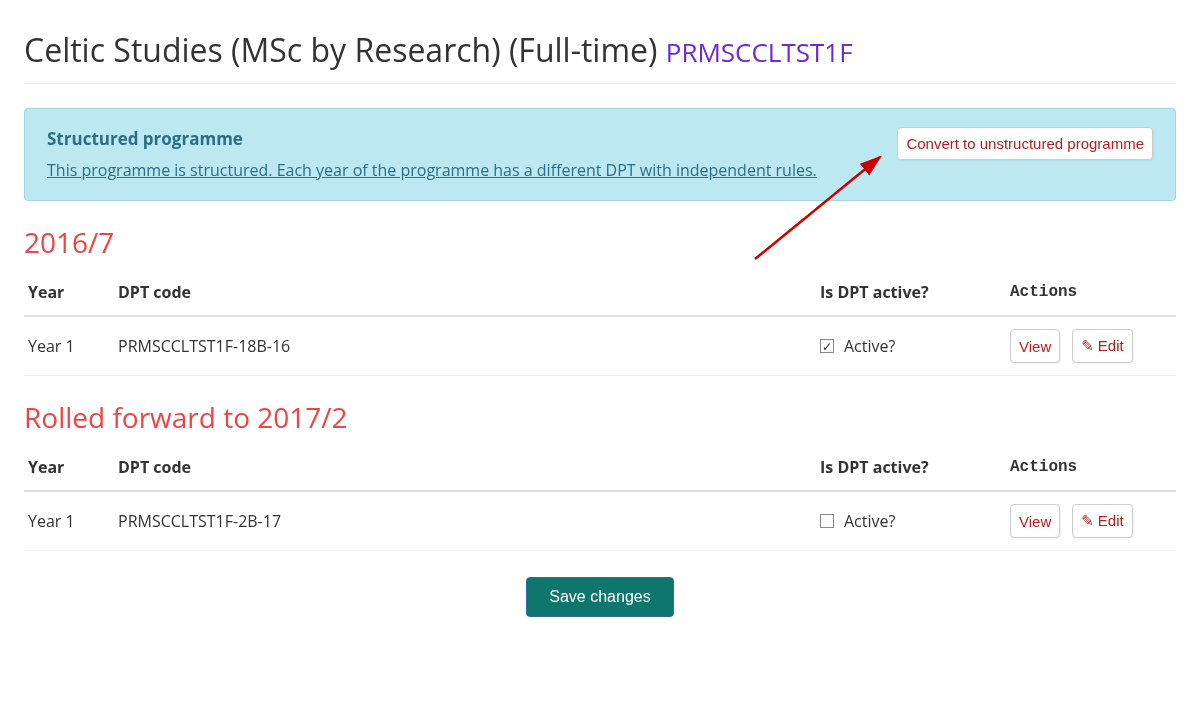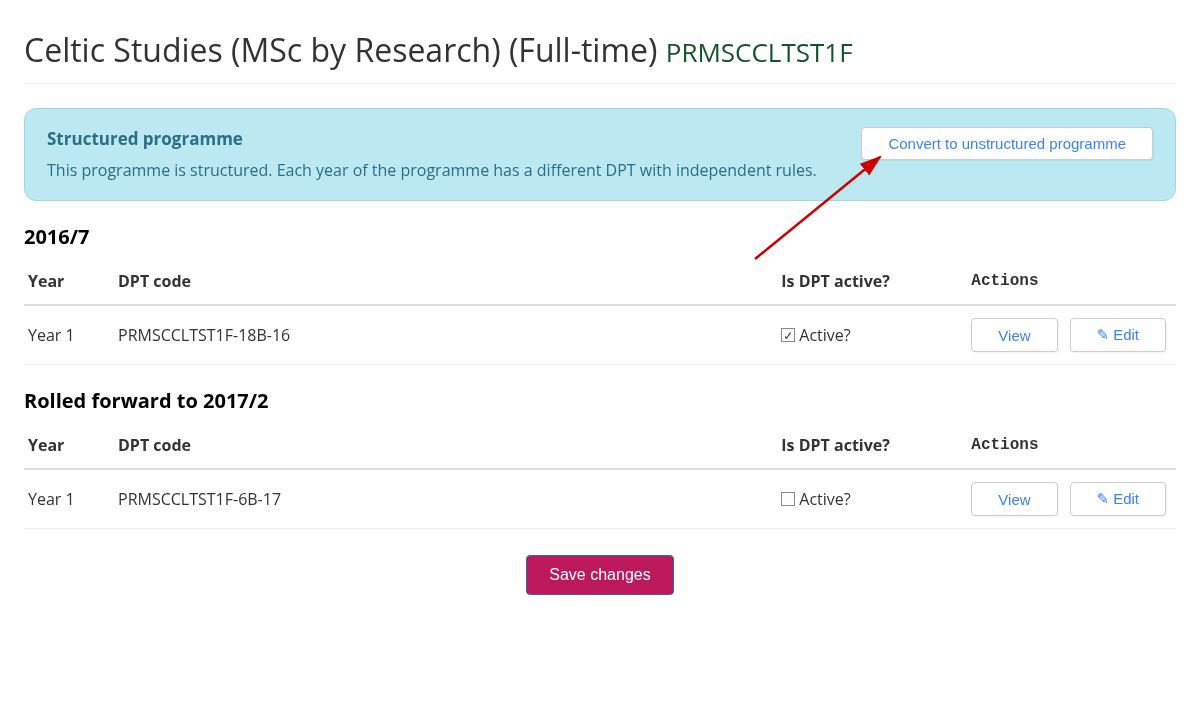--- a/index.html
+++ b/index.html
@@ -13,65 +13,66 @@
     h1.page-title {
       font-size: 32px;
       font-weight: 400;
       color: #333;
       margin: 8px 0 14px 0;
       padding-bottom: 12px;
       border-bottom: 1px solid #eee;
     }
     h1.page-title .code {
       font-size: 26px;
-      color: #14532d;
+      color: #6d28d9;
     }
 
     .info-panel {
       background: #bce8f1;
       border: 1px solid #9fd7e3;
-      border-radius: 12px;
+      border-radius: 4px;
       padding: 18px 22px;
       margin: 24px 0 18px 0;
       position: relative;
       display: flex;
       justify-content: space-between;
       align-items: flex-start;
       gap: 16px;
     }
     .info-text { flex: 1; }
     .info-title {
       color: #2d6e85;
       font-weight: 700;
       font-size: 17px;
       margin-bottom: 8px;
     }
     .info-body {
       color: #2d6e85;
       font-size: 16px;
       line-height: 1.5;
+      text-decoration: underline;
     }
     .btn {
       display: inline-block;
       background: #fff;
       border: 1px solid #ccc;
       border-radius: 4px;
-      padding: 7px 26px;
+      padding: 7px 8px;
       font-size: 15px;
-      color: #3b82f6;
+      color: #b91c1c;
       cursor: pointer;
       box-shadow: 1px 1px 2px rgba(0,0,0,0.05);
       white-space: nowrap;
     }
     .btn .icon { margin-right: 4px; }
 
     h2.section-title {
-      font-size: 20px;
-      font-weight: 700;
-      color: #000000;
+      font-size: 28px;
+      font-weight: 400;
+      color: #ef4444;
       margin: 22px 0 8px 0;
     }
 
     table.dpt {
       width: 100%;
       border-collapse: collapse;
       margin-bottom: 10px;
     }
     table.dpt th, table.dpt td {
       text-align: left;
@@ -84,41 +85,41 @@
       border-bottom: 2px solid #ddd;
     }
     table.dpt tbody td {
       border-bottom: 1px solid #eee;
     }
     .col-year    { width: 90px; }
     .col-code    { width: auto; }
     .col-active  { width: 190px; margin-left: 28px; }
     .col-actions { width: 170px; text-align: left; font-family: Liberation Mono, monospace; }
 
-    .chk-wrap { display: inline-flex; align-items: center; gap: 4px; }
+    .chk-wrap { display: inline-flex; align-items: center; gap: 10px; }
     .chk {
       width: 14px; height: 14px;
       border: 1px solid #888;
       display: inline-block;
       position: relative;
       background: #fdfdfd;
     }
     .chk.checked::after {
       content: "✓";
       position: absolute;
       top: -2px; left: 1px;
       font-size: 12px;
       color: #333;
     }
 
     .btn-group { display: inline-flex; gap: 12px; }
 
     .save-wrap { text-align: center; margin-top: 26px; }
     .btn-primary {
-      background: #be185d;
+      background: #0f766e;
       border: 1px solid #2e6da4;
       color: #fff;
       border-radius: 4px;
       padding: 10px 22px;
       font-size: 16px;
       cursor: pointer;
     }
 
     
     .arrow {
@@ -189,21 +190,21 @@
     <tr>
       <th class="col-year">Year</th>
       <th class="col-code">DPT code</th>
       <th class="col-active">Is DPT active?</th>
       <th class="col-actions">Actions</th>
     </tr>
   </thead>
   <tbody>
     <tr>
       <td>Year 1</td>
-      <td>PRMSCCLTST1F-6B-17</td>
+      <td>PRMSCCLTST1F-2B-17</td>
       <td>
         <label class="chk-wrap">
           <span class="chk"></span>
           <span>Active?</span>
         </label>
       </td>
       <td>
         <span class="btn-group">
           <button class="btn">View</button>
           <button class="btn">

